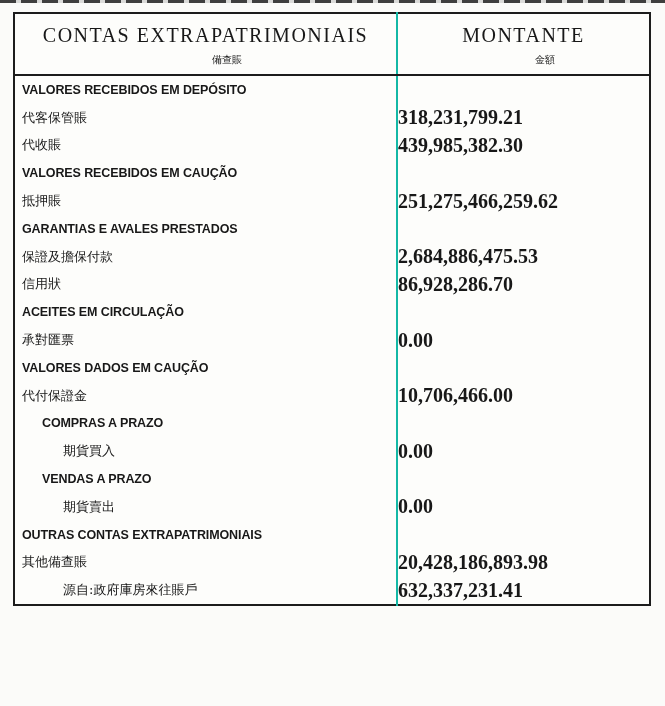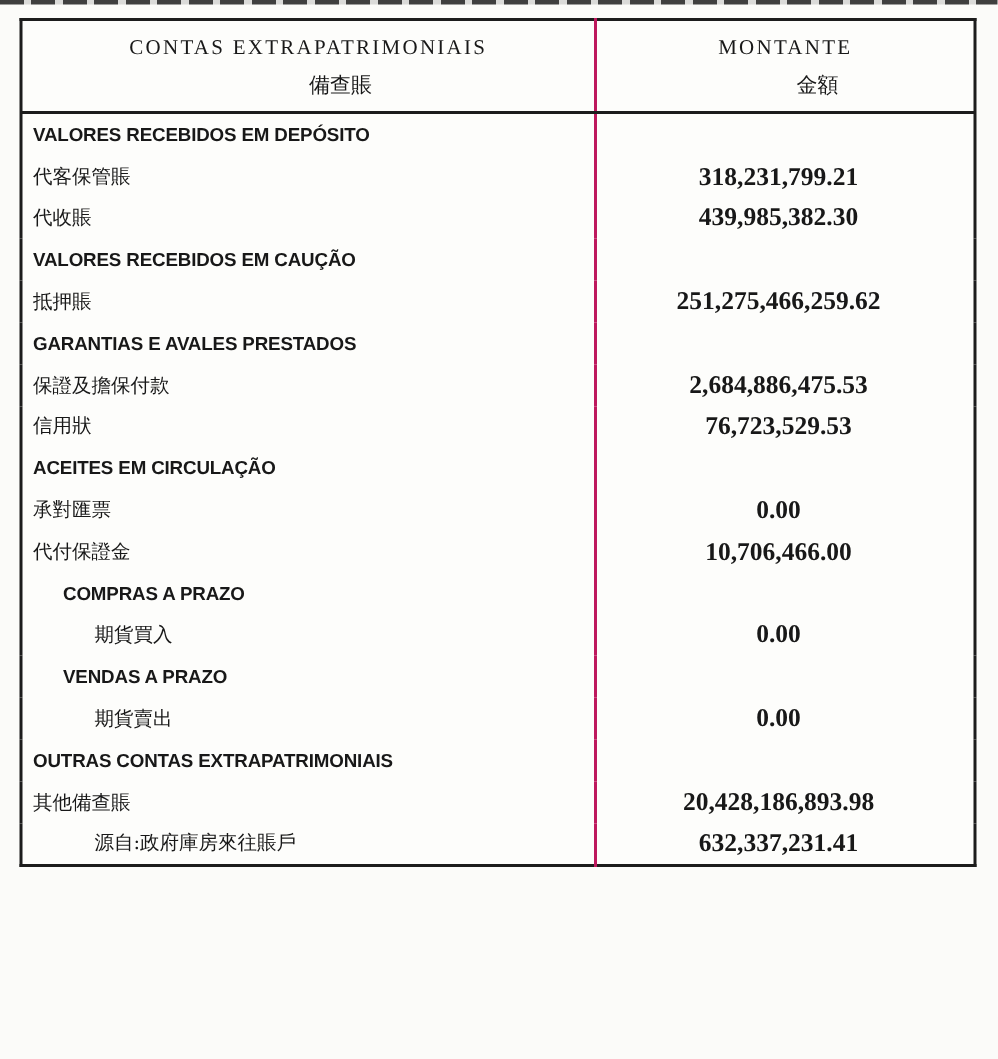--- a/index.html
+++ b/index.html
@@ -42,32 +42,32 @@
   thead th {
     border-bottom: 2px solid #1c1c1c;
     height: 60px;
     vertical-align: middle;
     text-align: center;
     font-weight: normal;
     padding: 0;
   }
   thead th.amount-head,
   tbody td.value-cell {
-    border-left: 2px solid #be185d;
+    border-left: 2px solid #14b8a6;
   }
   .hdr-pt {
     font-family: "Liberation Serif", serif;
-    font-size: 14px;
+    font-size: 20px;
     letter-spacing: 1.5px;
     line-height: 1;
     padding-top: 2px;
   }
   .hdr-zh {
     font-family: "DejaVu Serif", serif;
-    font-size: 14px;
+    font-size: 10px;
     line-height: 1;
     margin-top: 10px;
     margin-left: 43px;
   }
 
   tbody td {
     height: 27.8px;
     padding: 0;
     vertical-align: middle;
     overflow: hidden;
@@ -83,25 +83,25 @@
   td.label-cell.lang-zh {
     font-family: "DejaVu Serif", serif;
     font-weight: normal;
     font-size: 13px;
   }
   td.label-cell.indent-0 { padding-left: 7px; }
   td.label-cell.indent-1 { padding-left: 27px; }
   td.label-cell.indent-2 { padding-left: 48px; }
 
   td.value-cell {
-    text-align: center;
+    text-align: left;
     padding-right: 9px;
     font-family: "Liberation Serif", serif;
     font-weight: bold;
-    font-size: 17px;
+    font-size: 20px;
   }
 </style>
 </head>
 <body>
 
 <div class="scan-top-line"></div>
 
 <table class="sheet">
   <colgroup>
     <col class="c-label">
@@ -143,31 +143,35 @@
       <tr>
         <td class="label-cell lang-pt indent-0">GARANTIAS E AVALES PRESTADOS</td>
         <td class="value-cell"></td>
       </tr>
       <tr>
         <td class="label-cell lang-zh indent-0">保證及擔保付款</td>
         <td class="value-cell">2,684,886,475.53</td>
       </tr>
       <tr>
         <td class="label-cell lang-zh indent-0">信用狀</td>
-        <td class="value-cell">76,723,529.53</td>
+        <td class="value-cell">86,928,286.70</td>
       </tr>
       <tr>
         <td class="label-cell lang-pt indent-0">ACEITES EM CIRCULAÇÃO</td>
         <td class="value-cell"></td>
       </tr>
       <tr>
         <td class="label-cell lang-zh indent-0">承對匯票</td>
         <td class="value-cell">0.00</td>
       </tr>
       <tr>
+        <td class="label-cell lang-pt indent-0">VALORES DADOS EM CAUÇÃO</td>
+        <td class="value-cell"></td>
+      </tr>
+      <tr>
         <td class="label-cell lang-zh indent-0">代付保證金</td>
         <td class="value-cell">10,706,466.00</td>
       </tr>
       <tr>
         <td class="label-cell lang-pt indent-1">COMPRAS A PRAZO</td>
         <td class="value-cell"></td>
       </tr>
       <tr>
         <td class="label-cell lang-zh indent-2">期貨買入</td>
         <td class="value-cell">0.00</td>

